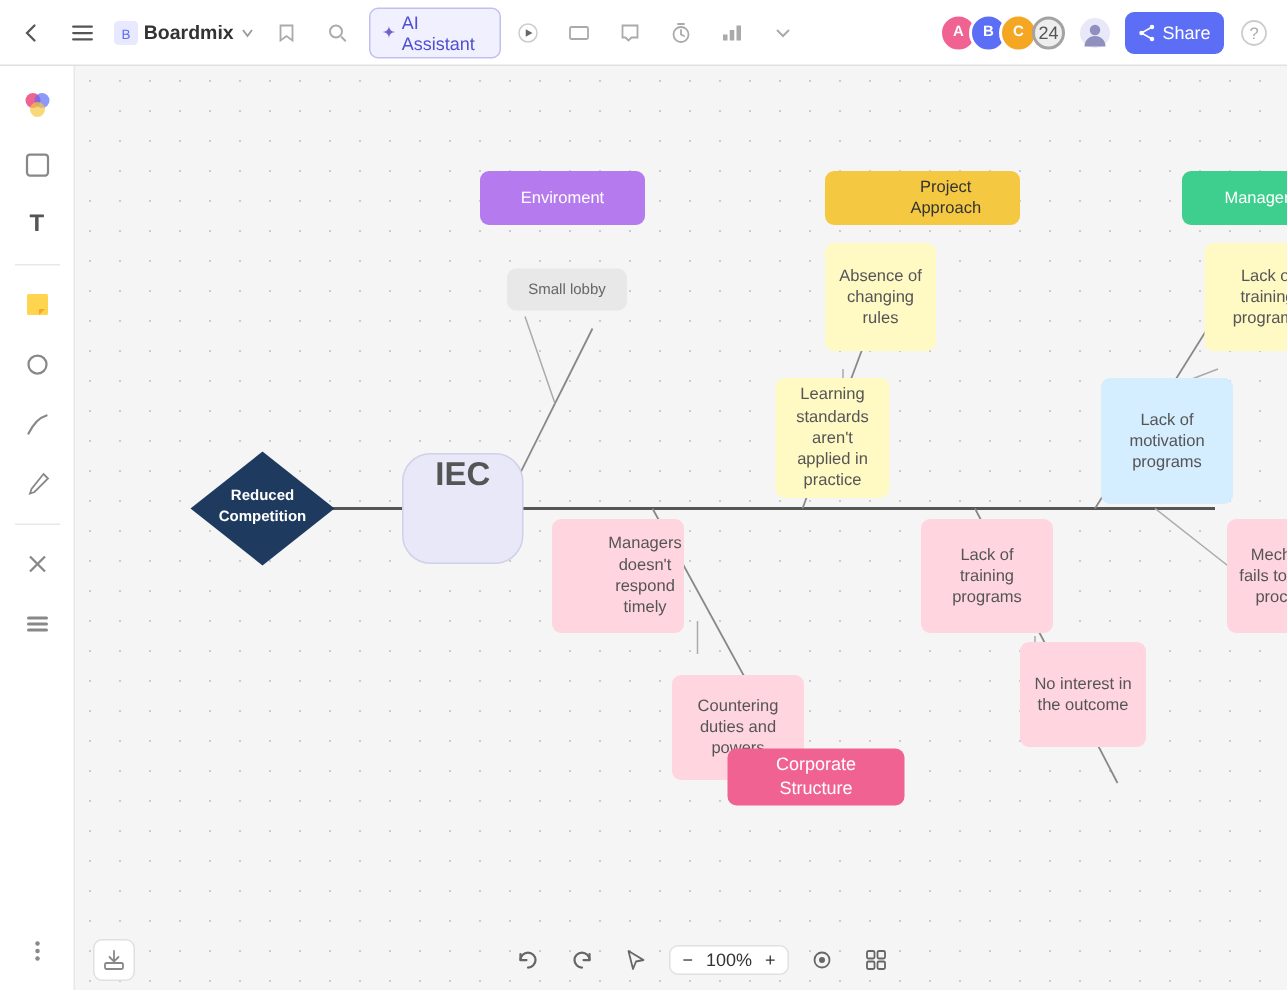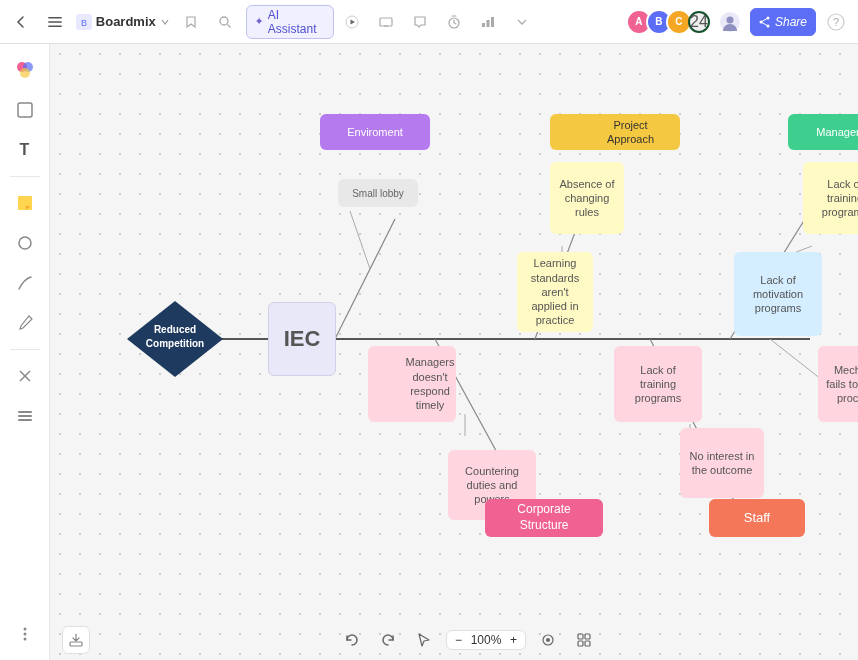--- a/index.html
+++ b/index.html
@@ -43,21 +43,20 @@
       font-size: 12px;
       display: flex;
       align-items: center;
       gap: 4px;
       color: #333;
     }
     .tb-btn-primary {
       background: #5b6ef5;
       color: #fff;
       border-color: #5b6ef5;
-      font-style: italic;
     }
     .tb-icon {
       width: 28px;
       height: 28px;
       display: flex;
       align-items: center;
       justify-content: center;
       border-radius: 6px;
       cursor: pointer;
       color: #555;
@@ -81,24 +80,24 @@
       border: 2px solid #fff;
       margin-left: -6px;
       display: flex; align-items: center; justify-content: center;
       font-size: 10px; color: #fff; font-weight: bold;
     }
     .avatar:first-child { margin-left: 0; }
     .count-badge {
       background: #eee;
       border-radius: 50%;
       width: 22px; height: 22px;
-      font-size: 16px;
+      font-size: 12px;
       display: flex; align-items: center; justify-content: center;
       color: #555;
-      border: 2px solid #14532d;
+      border: 2px solid #a3a3a3;
       margin-left: -4px;
     }
 
     
     .main-layout {
       display: flex;
       height: calc(660px - 44px);
     }
 
     
@@ -398,21 +397,21 @@
     </svg>
 
     <div style="position:absolute;left:75px;top:255px;width:100px;height:80px;">
       <svg width="100" height="80" viewBox="0 0 100 80">
         <polygon points="50,2 98,40 50,78 2,40" fill="#1e3a5f" stroke="none"></polygon>
         <text x="50" y="34" text-anchor="middle" font-size="10" fill="#fff" font-weight="600">Reduced</text>
         <text x="50" y="48" text-anchor="middle" font-size="10" fill="#fff" font-weight="600">Competition</text>
       </svg>
     </div>
 
-    <div style="position:absolute;left:218px;top:258px;width:68px;height:74px;background:#e8e8f8;border-radius:6px;display:flex;align-items:center;justify-content:center;font-size:22px;font-weight:bold;color:#555;border:1px solid #d0d0e8;">
+    <div style="position:absolute;left:218px;top:258px;width:81px;height:74px;background:#e8e8f8;border-radius:19px;display:flex;justify-content:center;font-size:22px;font-weight:bold;color:#555;border:1px solid #d0d0e8;">
       <span>IEC</span>
     </div>
 
     <div class="node" style="left:270px;top:70px;width:110px;height:36px;background:#b57bee;color:#fff;">
       <span>Enviroment</span>
     </div>
 
     <div class="node" style="left:500px;top:70px;width:130px;height:36px;background:#f5c842;color:#333;padding-left:39px;">
       <span>Project Approach</span>
     </div>
@@ -454,23 +453,20 @@
     </div>
 
     <div class="node" style="left:564px;top:302px;width:88px;height:76px;background:#ffd6e0;color:#555;">
       <span>Lack of training programs</span>
     </div>
 
     <div class="node" style="left:630px;top:384px;width:84px;height:70px;background:#ffd6e0;color:#555;">
       <span>No interest in the outcome</span>
     </div>
 
-    <div class="node" style="left:659px;top:455px;width:96px;height:38px;background:#f4775a;color:#fff;font-size:13px;">
-      <span>Staff</span>
-    </div>
 
     <div class="node" style="left:768px;top:302px;width:88px;height:76px;background:#ffd6e0;color:#555;">
       <span>Mechanism fails to support processes</span>
     </div>
 
     <div class="bottom-bar">
       <div class="bottom-left">
         <div class="tb-icon" style="background:#fff;border:1px solid #e0e0e0;">
           <svg width="16" height="16" viewBox="0 0 16 16">
               <rect x="2" y="10" width="12" height="4" rx="1" stroke="#888" stroke-width="1.2" fill="none"></rect>

